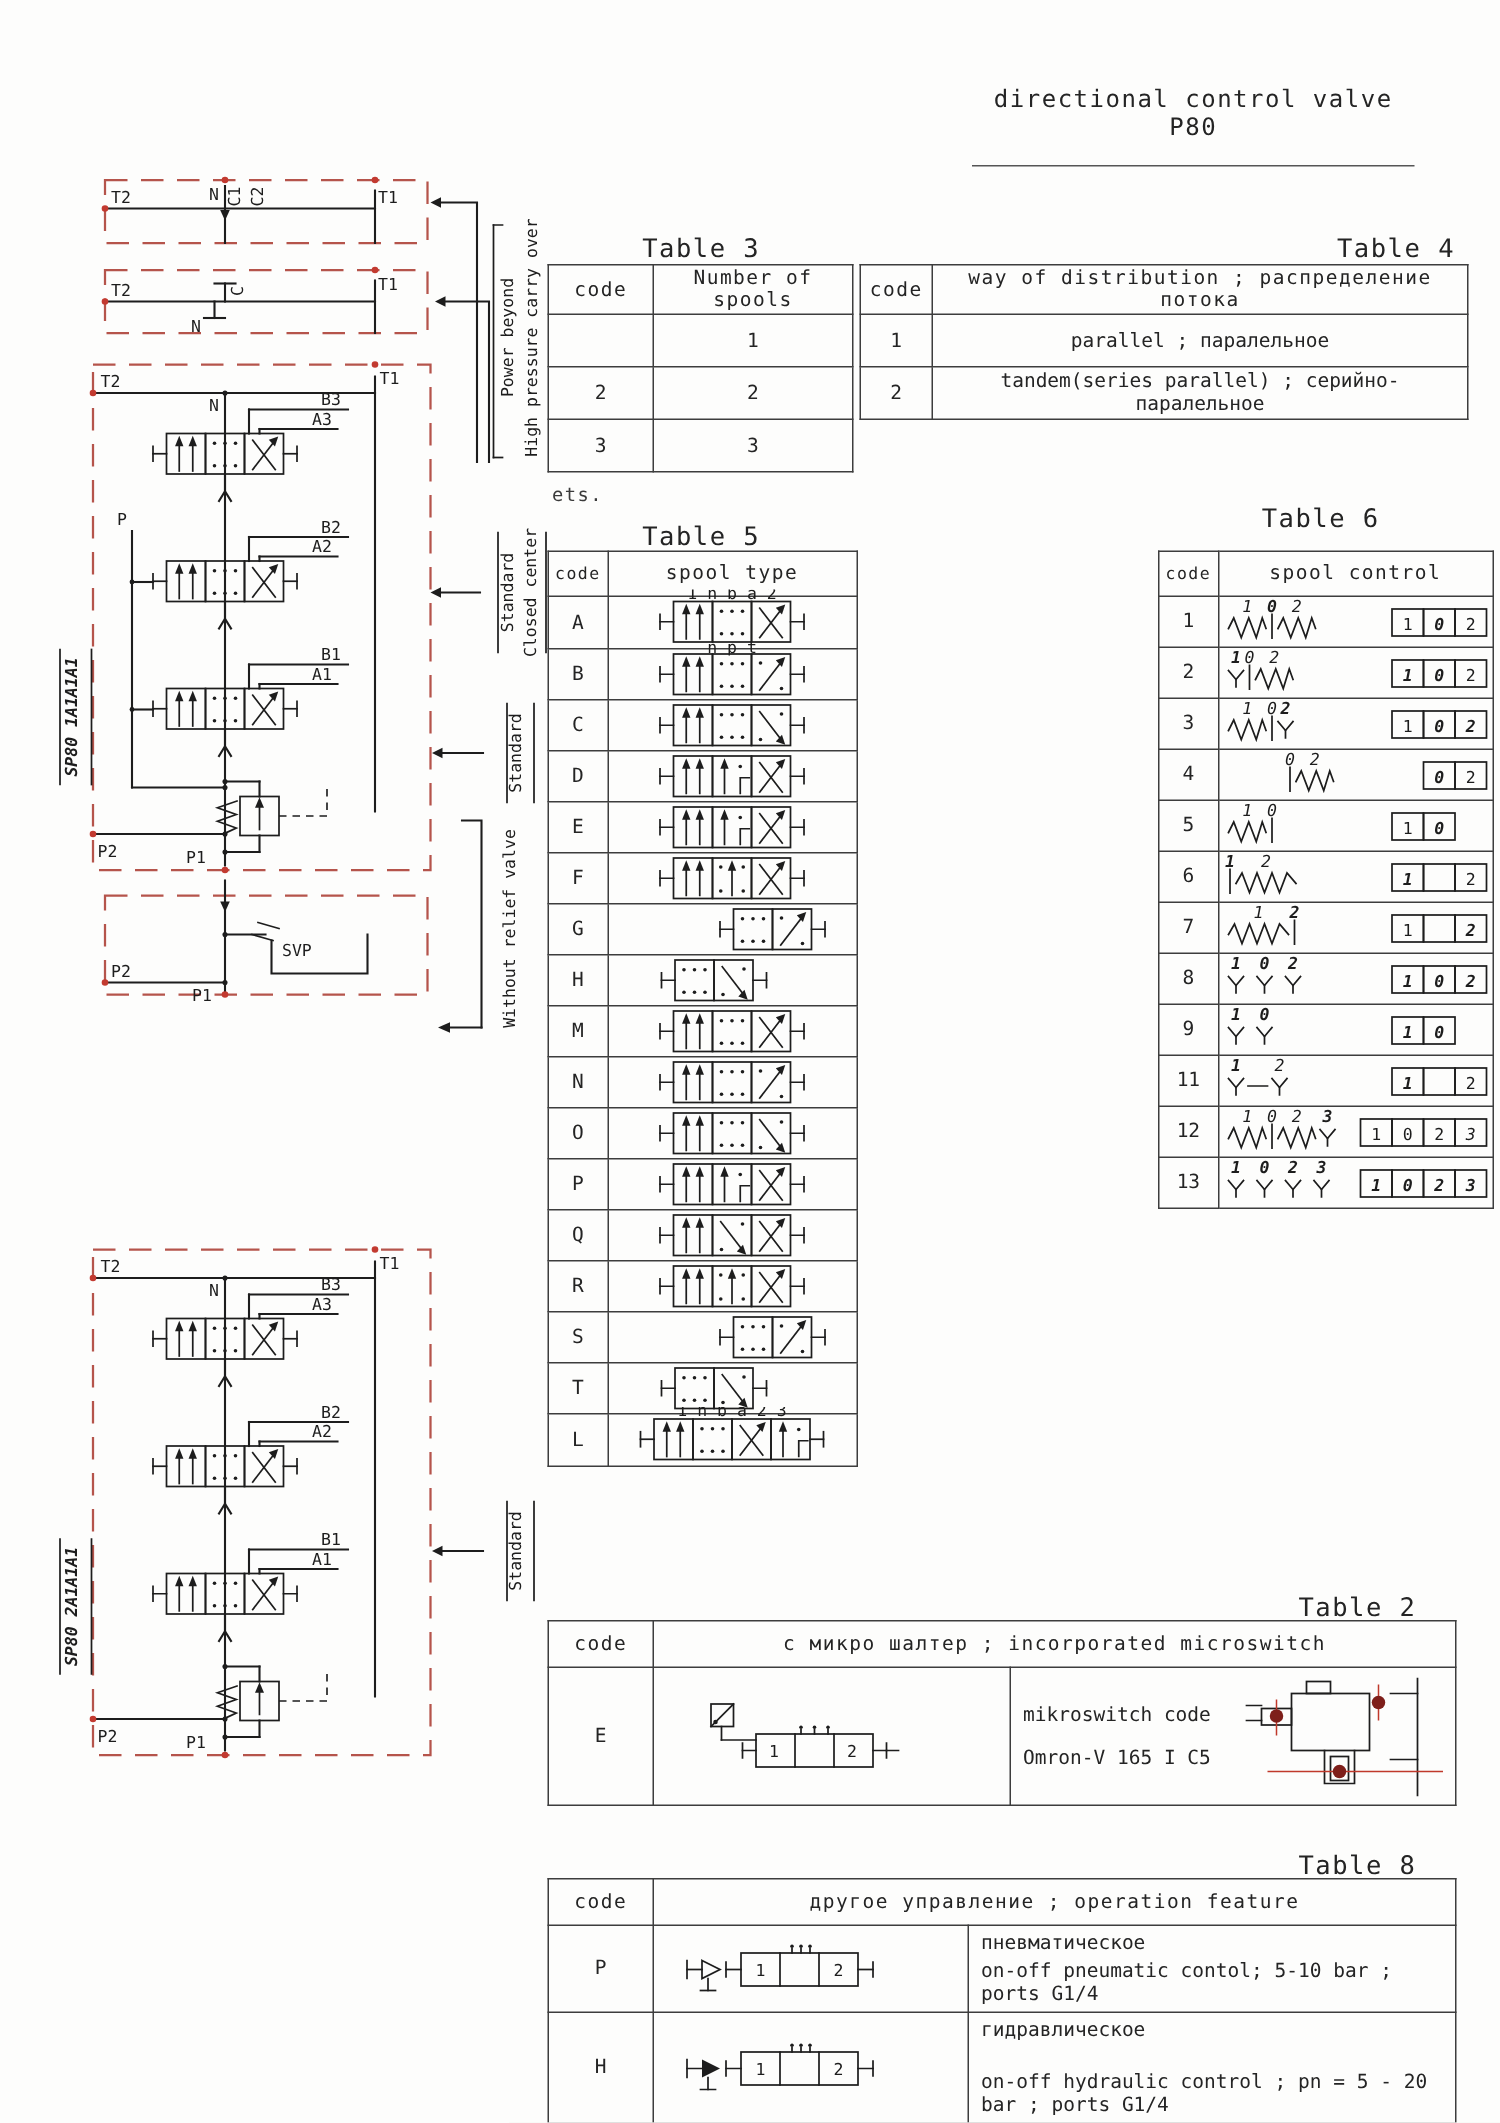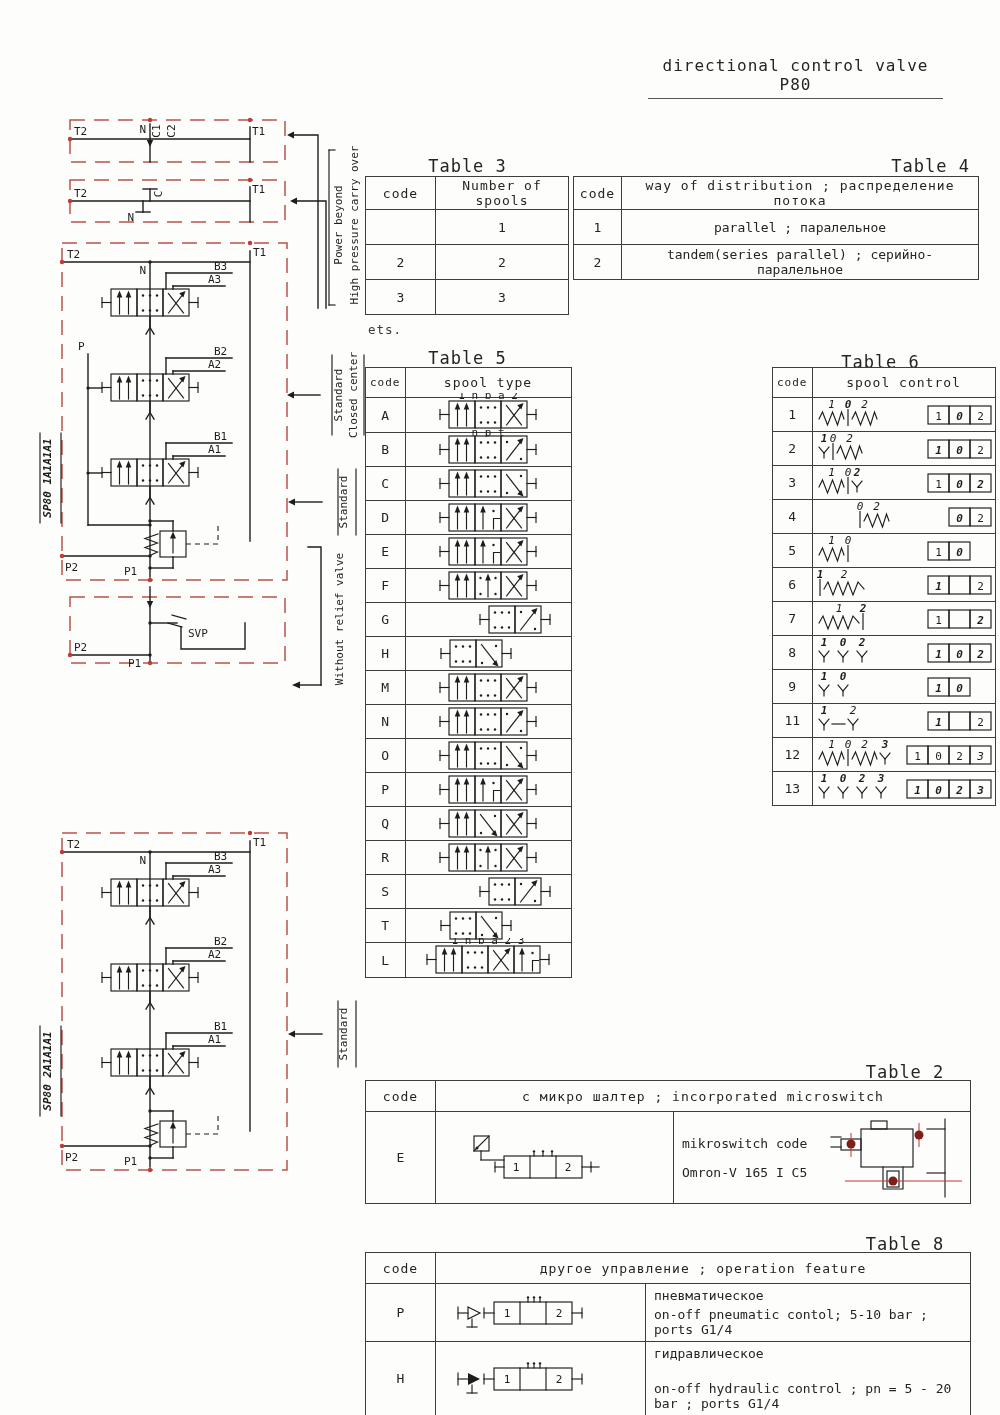--- a/index.html
+++ b/index.html
@@ -1,20 +1,20 @@
 <!DOCTYPE html>
 <html><head>
 <meta charset="utf-8">
 <style>
   html,body{margin:0;padding:0;background:#f6f6f4;}
   .page{position:relative;width:1000px;height:1415px;background:#fdfdfc;overflow:hidden;
         font-family:"DejaVu Sans Mono",monospace;color:#242424;}
   .abs{position:absolute;}
   .doc-title{position:absolute;left:648px;top:56px;width:295px;text-align:center;
-             font-size:16px;letter-spacing:1px;border-bottom:1.6px solid #555;padding-bottom:4px;}
+             font-size:16px;letter-spacing:1px;border-bottom:1.6px solid #555;padding-bottom:16px;}
   .tbl-title{font-size:17px;letter-spacing:1px;}
   table.grid{border-collapse:collapse;table-layout:fixed;background:transparent;}
   table.grid td{border:1.6px solid #3d3d3d;text-align:center;font-size:13px;color:#242424;
                 padding:0 4px;overflow:visible;}
   td.lft{text-align:left;padding-left:10px;}
   td.hdr{font-size:13px;letter-spacing:1px;}
   td.small{font-size:11px;}
   .note{font-size:12.5px;color:#3a3a3a;letter-spacing:1px;}
   .symcell{padding:0!important;}
   .symwrap{display:flex;align-items:center;justify-content:center;height:100%;}
@@ -1137,21 +1137,21 @@
                     <line x1="113" y1="8.5" x2="113" y2="18.5"></line>
                   </g>
                 </g>
               </svg>
             </div>
           </td>
         </tr>
       </tbody>
     </table>
 
-  <div class="tbl-title abs" style="left:772px;top:352px;width:217px;text-align:center">Table 6</div>
+  <div class="tbl-title abs" style="left:772px;top:336px;width:217px;text-align:center">Table 6</div>
   <table id="t6" class="grid abs" style="left:772px;top:367px">
       <colgroup>
         <col style="width:35px">
         <col style="width:182px">
       </colgroup>
       <tbody>
         <tr style="height:30px">
           <td class="hdr" style="font-size:11px">code</td>
           <td class="hdr">spool control</td>
         </tr>

